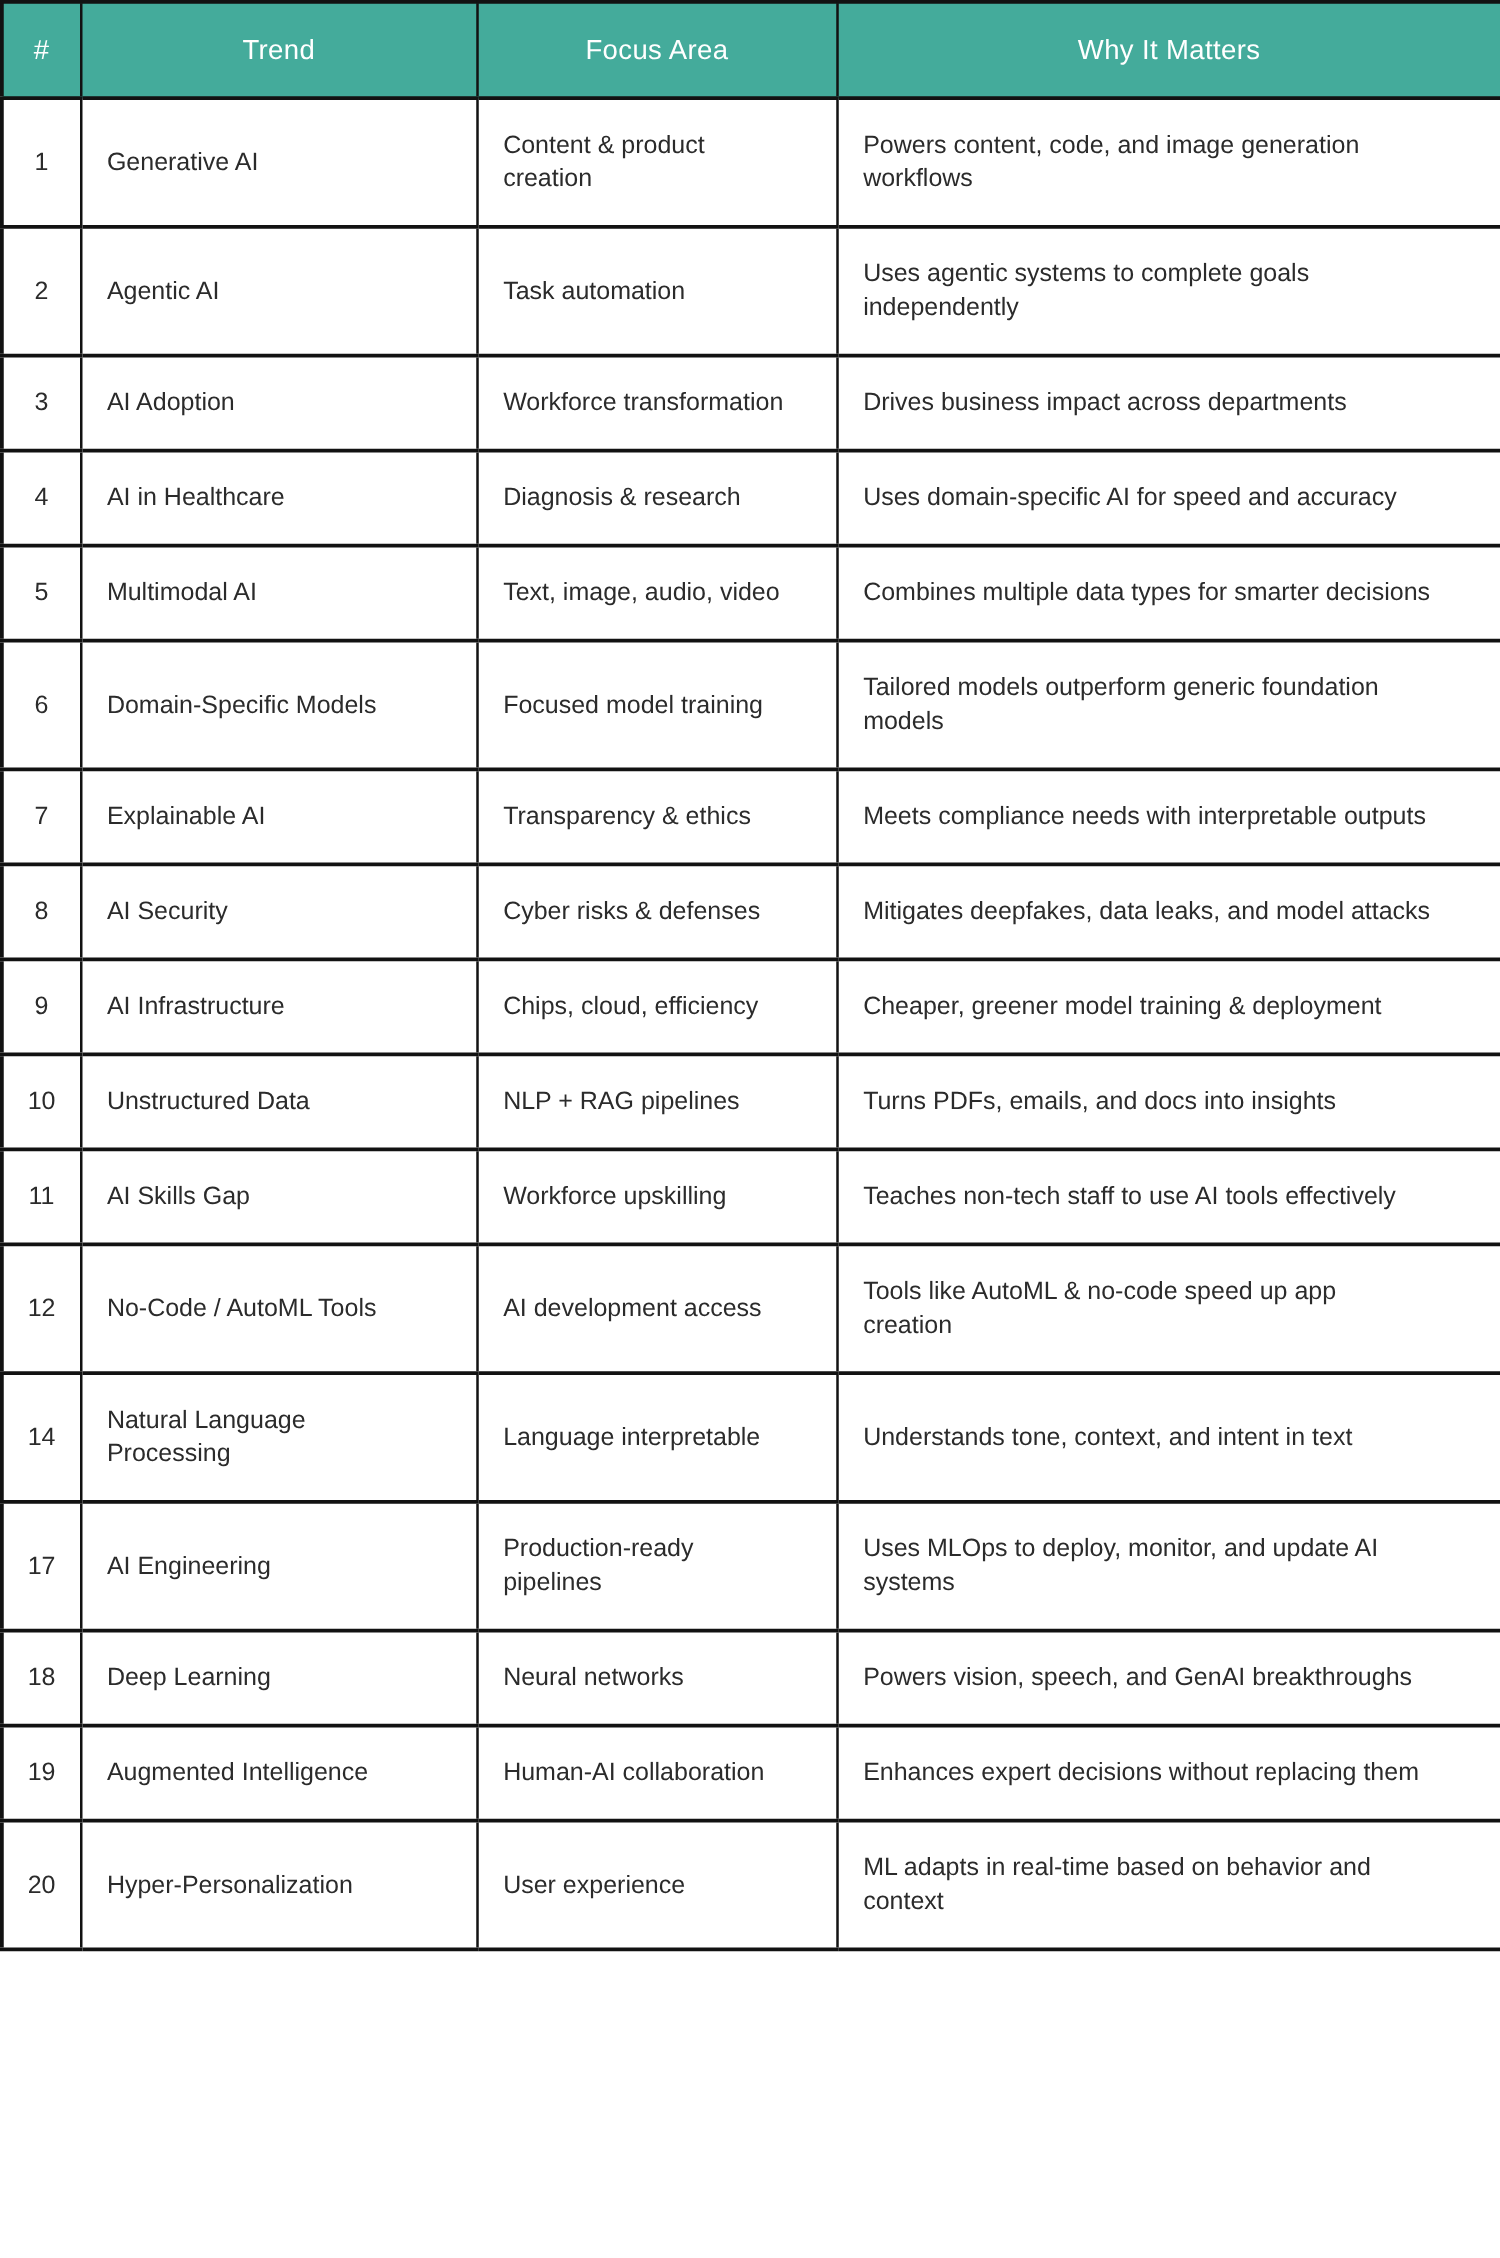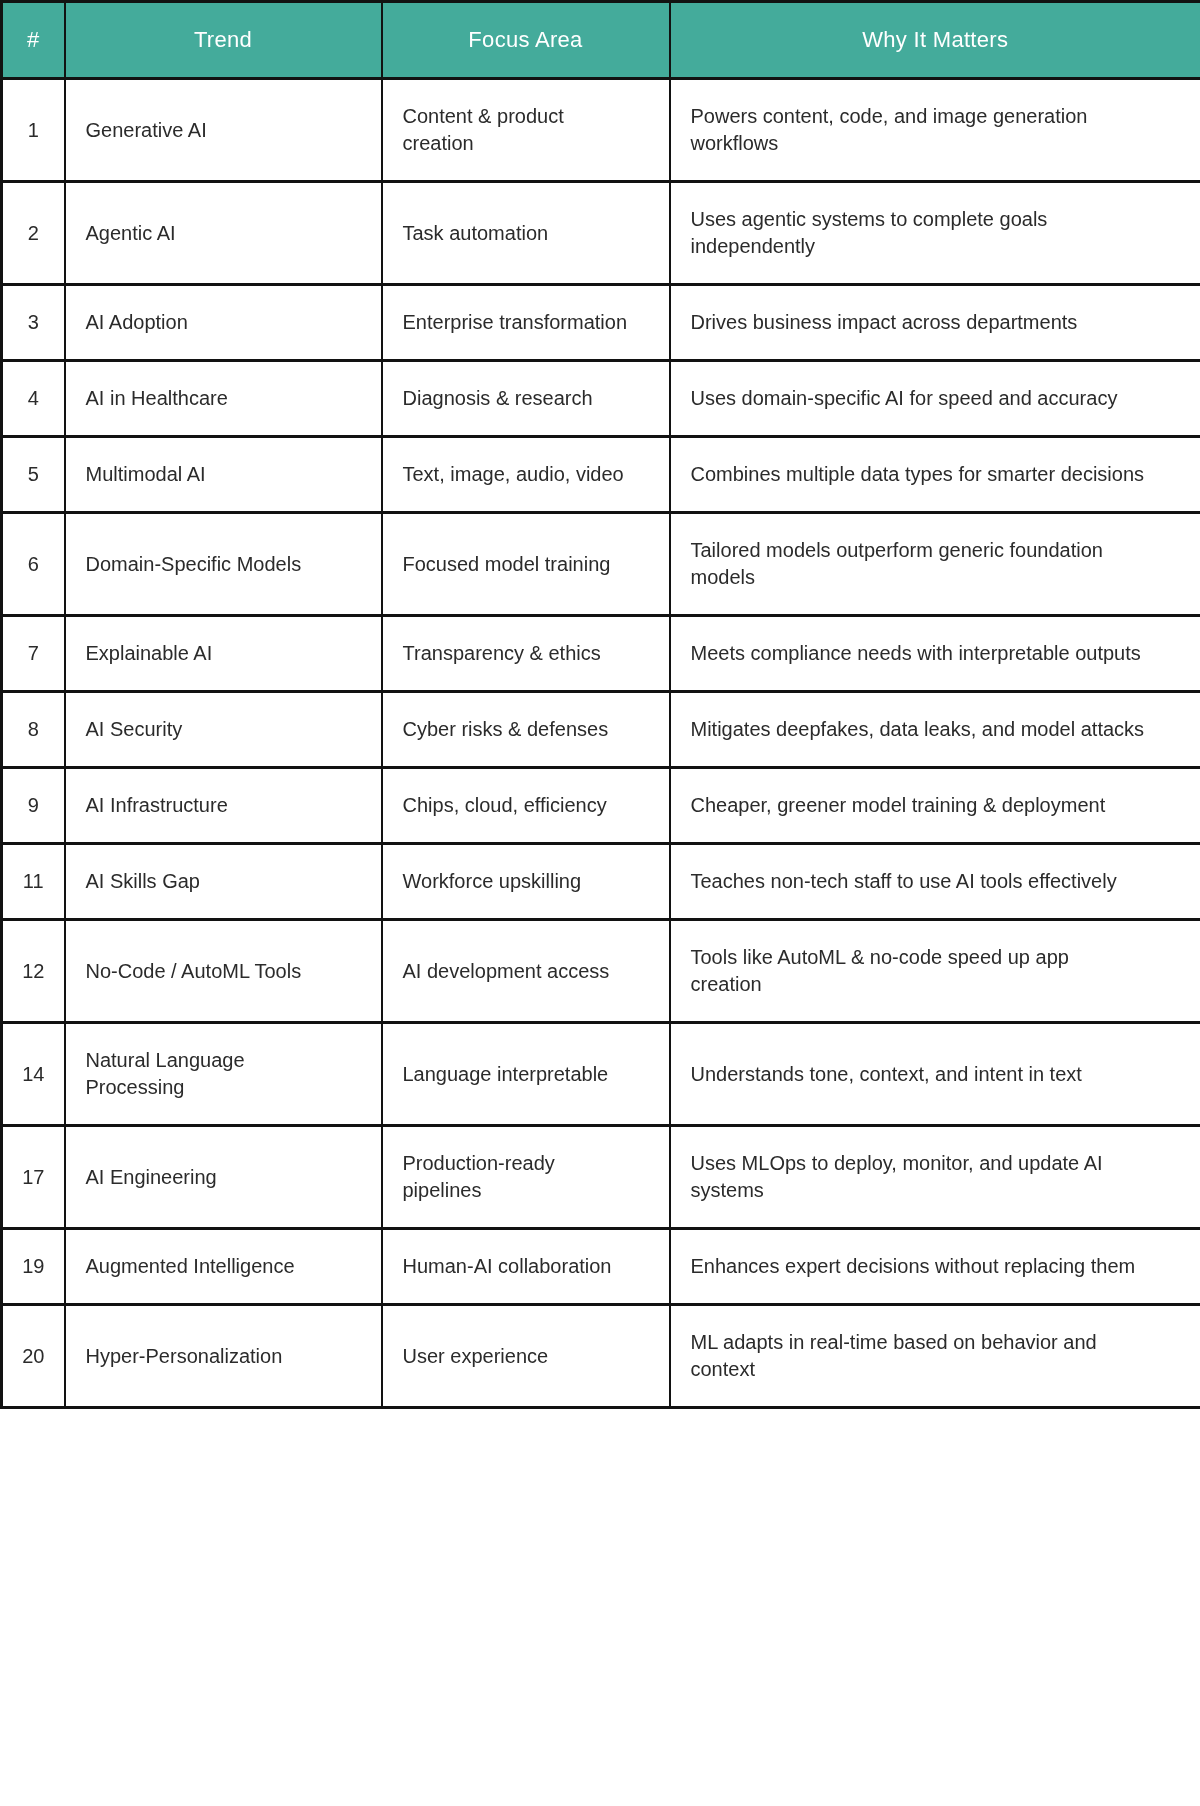--- a/index.html
+++ b/index.html
@@ -95,21 +95,21 @@
         <tr>
           <td class="col-num">2</td>
           <td class="col-trend">Agentic AI</td>
           <td class="col-focus">Task automation</td>
           <td class="col-why">Uses agentic systems to complete goals
 independently</td>
         </tr>
         <tr>
           <td class="col-num">3</td>
           <td class="col-trend">AI Adoption</td>
-          <td class="col-focus">Enterprise transformation</td>
+          <td class="col-focus">Workforce transformation</td>
           <td class="col-why">Drives business impact across departments</td>
         </tr>
         <tr>
           <td class="col-num">4</td>
           <td class="col-trend">AI in Healthcare</td>
           <td class="col-focus">Diagnosis &amp; research</td>
           <td class="col-why">Uses domain-specific AI for speed and accuracy</td>
         </tr>
         <tr>
           <td class="col-num">5</td>
@@ -134,20 +134,26 @@
           <td class="col-num">8</td>
           <td class="col-trend">AI Security</td>
           <td class="col-focus">Cyber risks &amp; defenses</td>
           <td class="col-why">Mitigates deepfakes, data leaks, and model attacks</td>
         </tr>
         <tr>
           <td class="col-num">9</td>
           <td class="col-trend">AI Infrastructure</td>
           <td class="col-focus">Chips, cloud, efficiency</td>
           <td class="col-why">Cheaper, greener model training &amp; deployment</td>
+        </tr>
+        <tr>
+          <td class="col-num">10</td>
+          <td class="col-trend">Unstructured Data</td>
+          <td class="col-focus">NLP + RAG pipelines</td>
+          <td class="col-why">Turns PDFs, emails, and docs into insights</td>
         </tr>
         <tr>
           <td class="col-num">11</td>
           <td class="col-trend">AI Skills Gap</td>
           <td class="col-focus">Workforce upskilling</td>
           <td class="col-why">Teaches non-tech staff to use AI tools effectively</td>
         </tr>
         <tr>
           <td class="col-num">12</td>
           <td class="col-trend">No-Code / AutoML Tools</td>
@@ -164,20 +170,26 @@
         </tr>
         <tr>
           <td class="col-num">17</td>
           <td class="col-trend">AI Engineering</td>
           <td class="col-focus">Production-ready
 pipelines</td>
           <td class="col-why">Uses MLOps to deploy, monitor, and update AI
 systems</td>
         </tr>
         <tr>
+          <td class="col-num">18</td>
+          <td class="col-trend">Deep Learning</td>
+          <td class="col-focus">Neural networks</td>
+          <td class="col-why">Powers vision, speech, and GenAI breakthroughs</td>
+        </tr>
+        <tr>
           <td class="col-num">19</td>
           <td class="col-trend">Augmented Intelligence</td>
           <td class="col-focus">Human-AI collaboration</td>
           <td class="col-why">Enhances expert decisions without replacing them</td>
         </tr>
         <tr>
           <td class="col-num">20</td>
           <td class="col-trend">Hyper-Personalization</td>
           <td class="col-focus">User experience</td>
           <td class="col-why">ML adapts in real-time based on behavior and

